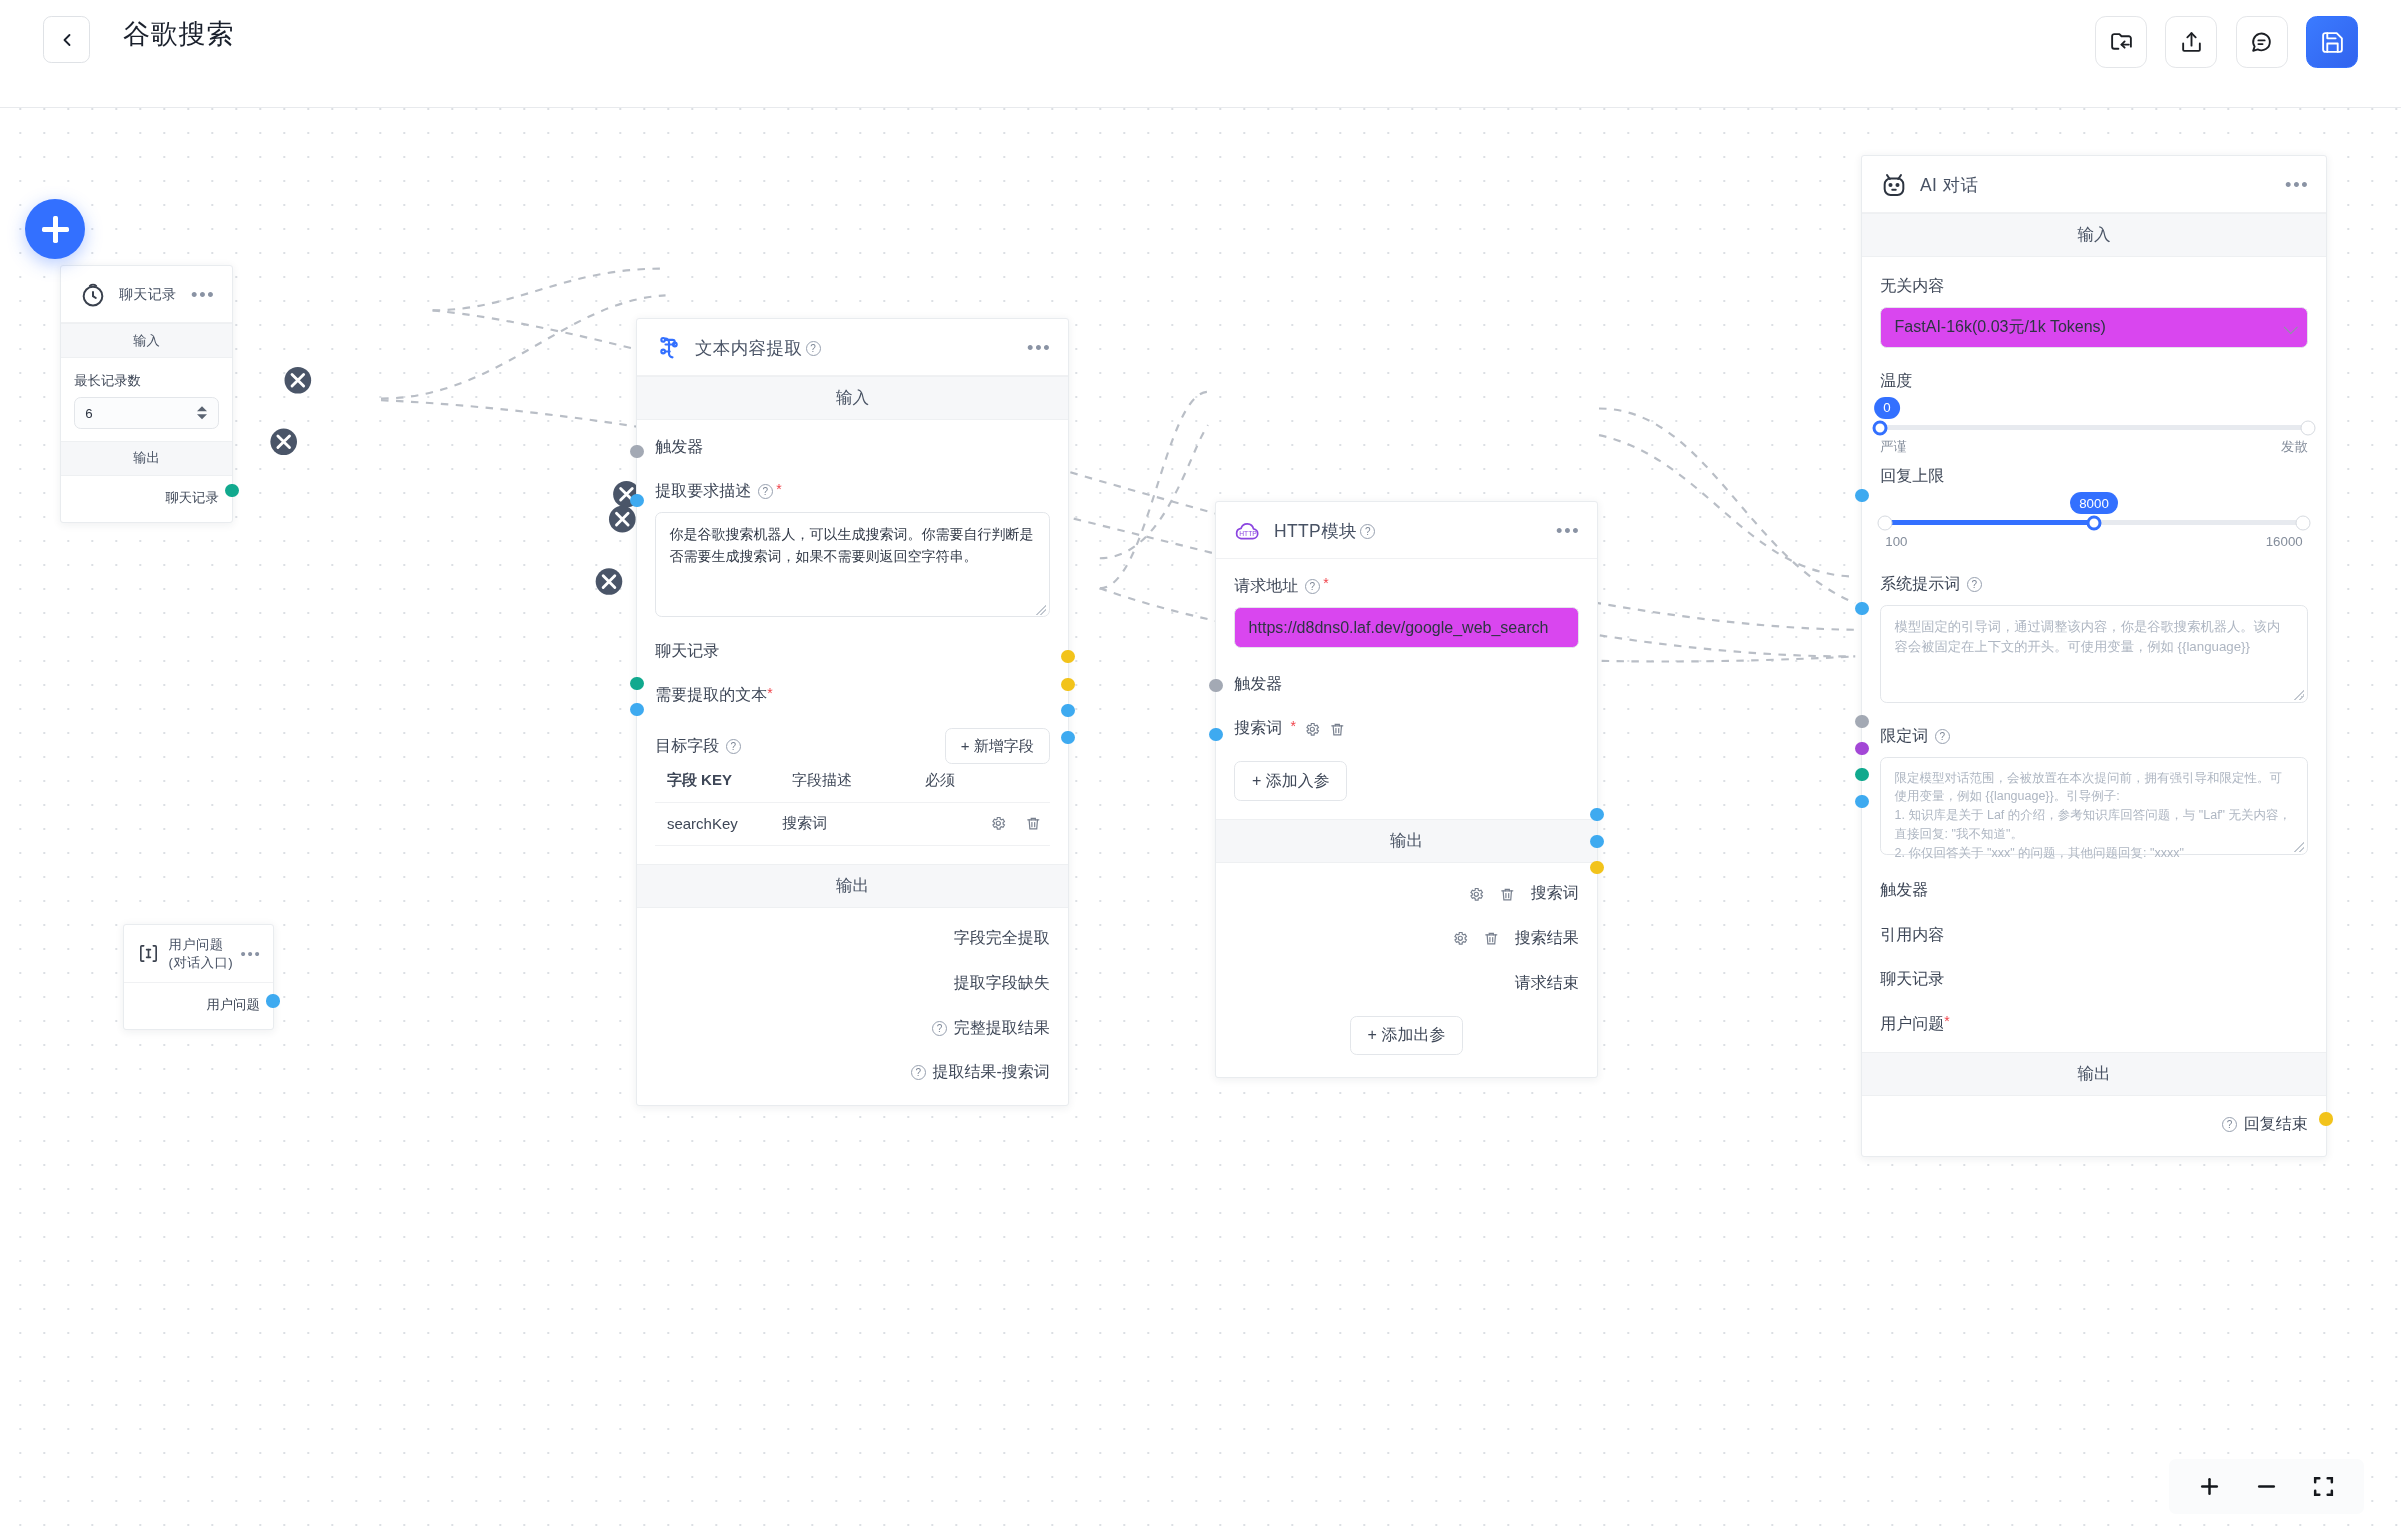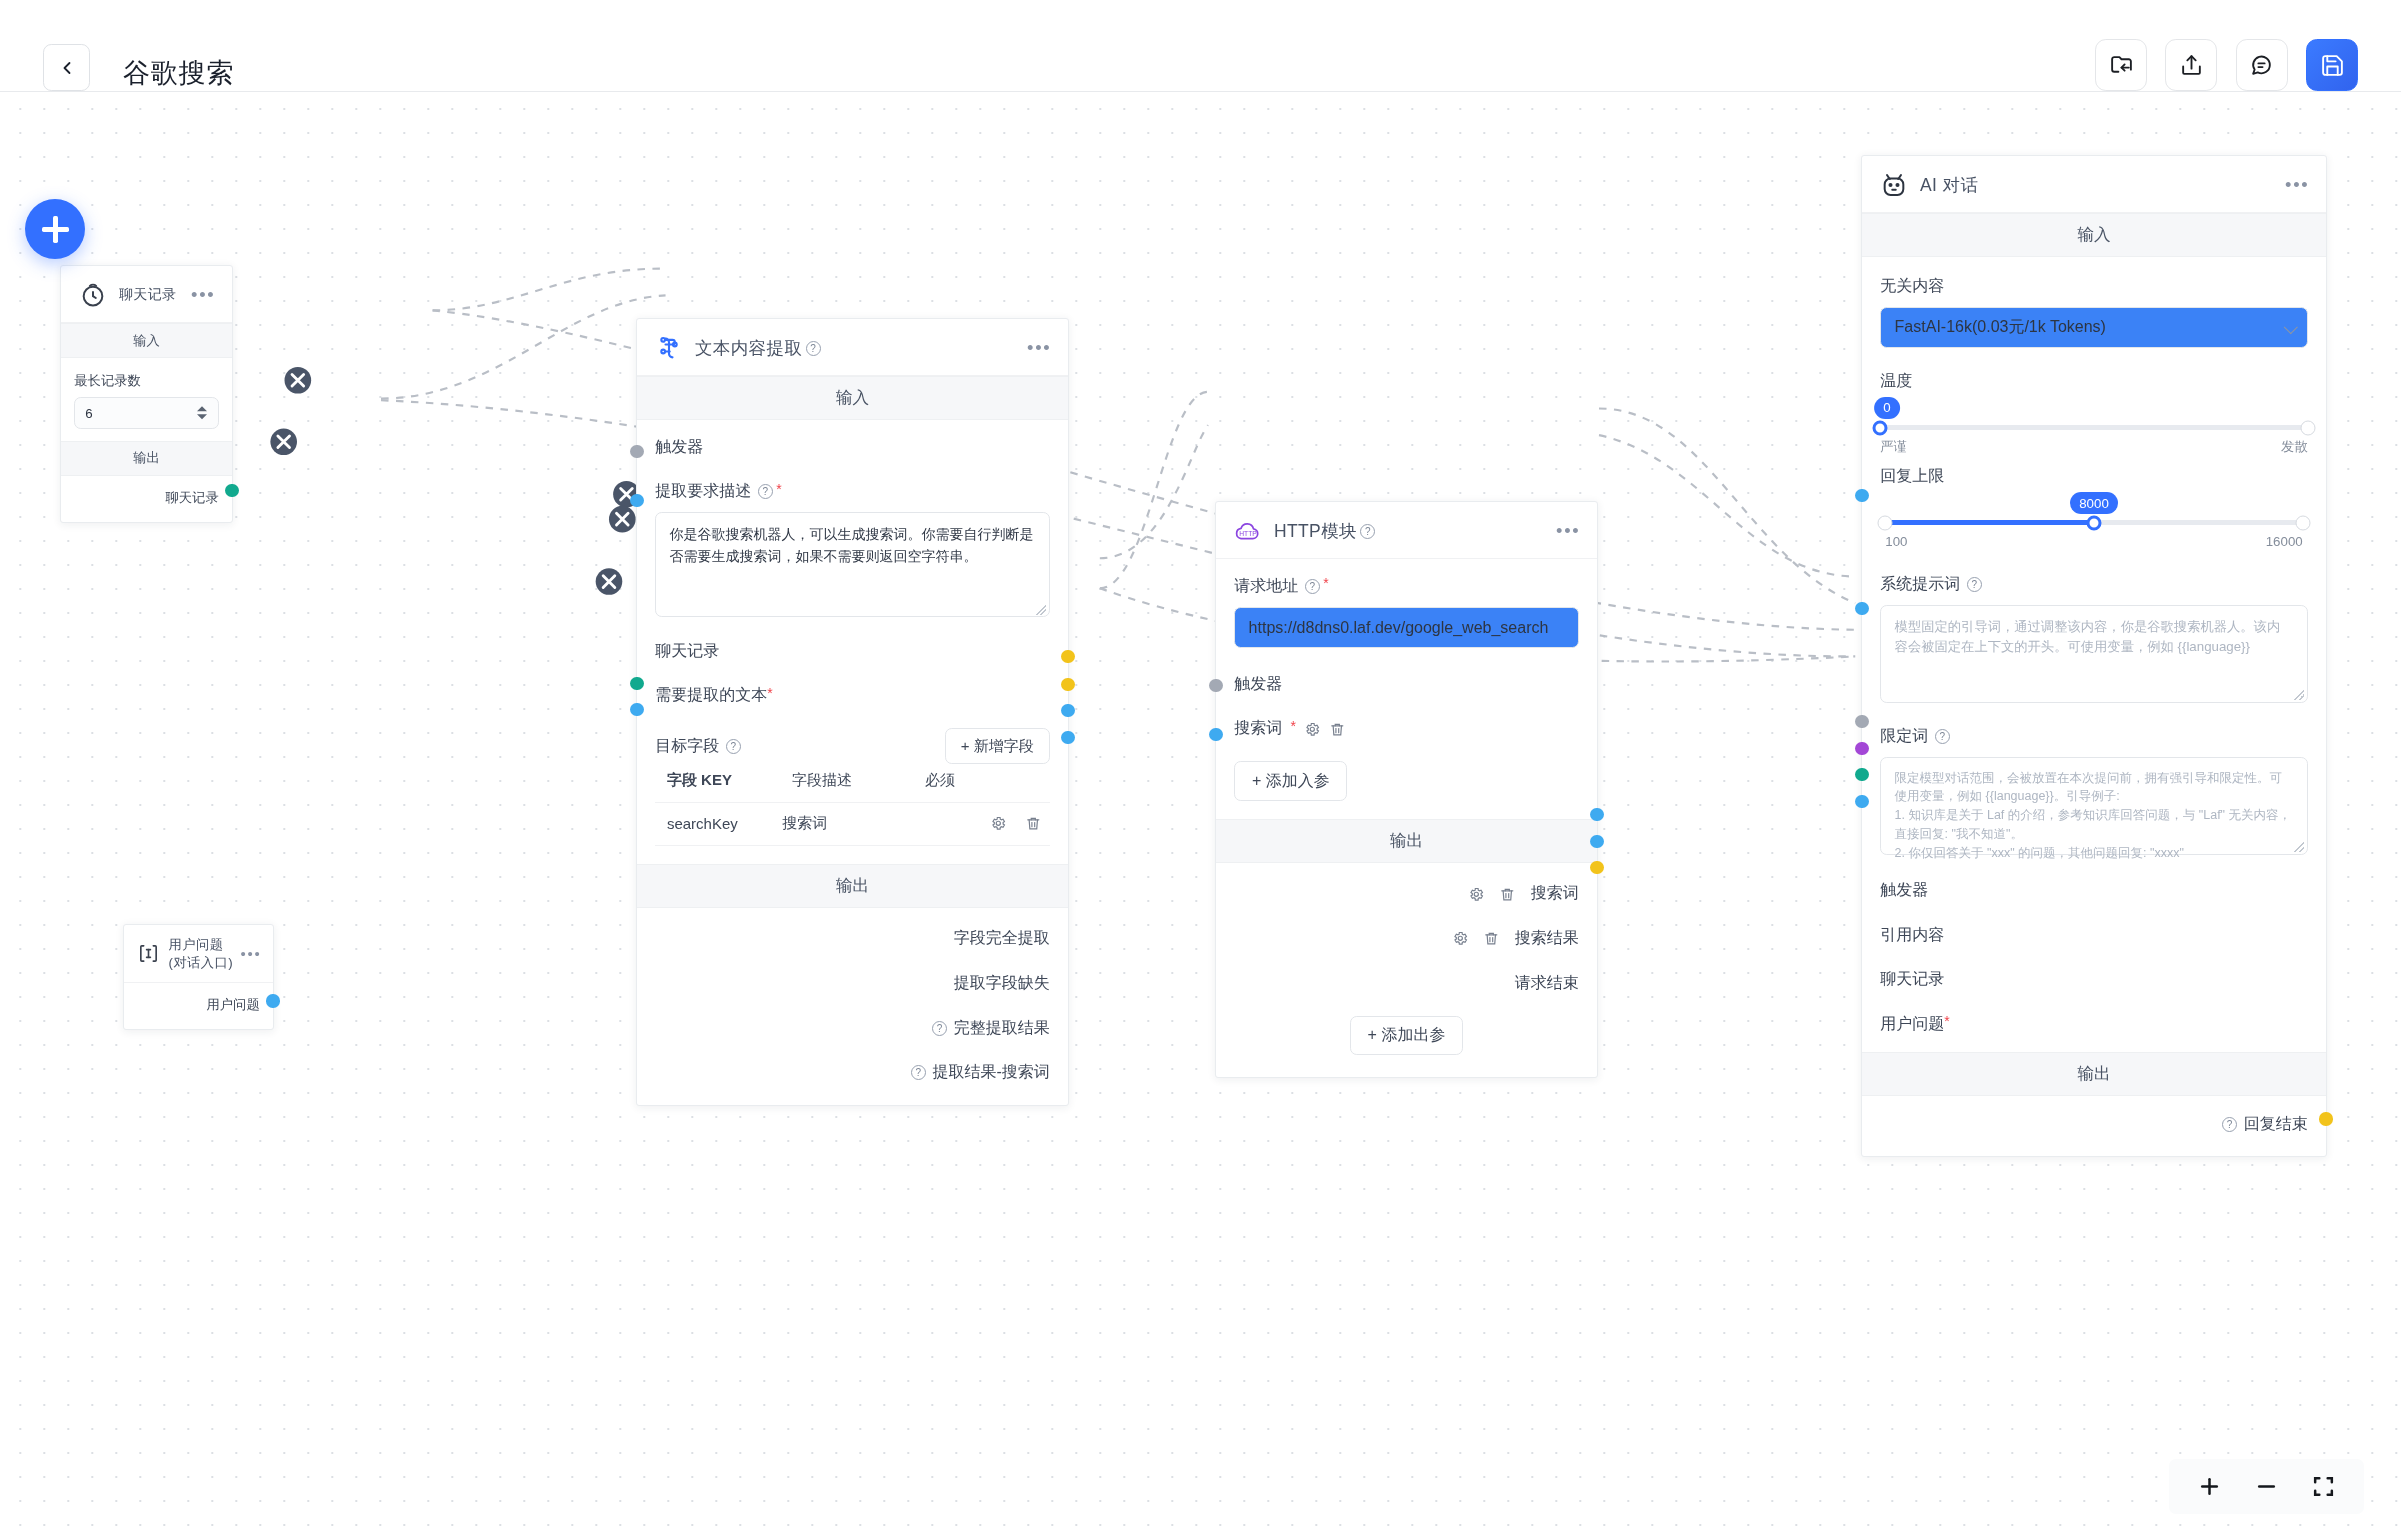--- a/index.html
+++ b/index.html
@@ -5,23 +5,23 @@
   * { box-sizing: border-box; margin: 0; padding: 0; }
   html, body {
     width: 2401px; height: 1536px;
     font-family: "Liberation Sans", "DejaVu Sans", sans-serif;
     background: #ffffff;
     overflow: hidden;
   }
 
   
   .topbar {
-    position: absolute; left: 0; top: 0; width: 2401px; height: 92px;
+    position: absolute; left: 0; top: 16px; width: 2401px; height: 92px;
     background: #ffffff; border-bottom: 0.8px solid #e8eaed;
-    display: flex; align-items: flex-end; z-index: 50;
+    display: flex; align-items: flex-start; z-index: 50;
   }
   .back-btn {
     margin-left: 43px; width: 47px; height: 47px; border: 0.8px solid #dfe2e6;
     border-radius: 8.3px; background: #fff; display: flex;
     align-items: center; justify-content: center; cursor: pointer;
   }
   .back-btn svg { width: 20px; height: 20px; }
   .app-title {
     margin-left: 33px; font-size: 27px; color: #1a202c; font-weight: 400;
     letter-spacing: 0.8px;
@@ -90,21 +90,21 @@
     font-size: 16px; color: #3e4757; margin-bottom: 10px;
     display: flex; align-items: center; gap: 3.3px;
   }
   .req { color: #f0424a; font-size: 14px; line-height: 1; position: relative; top: -3.3px; }
   .qmark {
     display:inline-flex; width:15px; height:15px; border:1.2px solid #98a1b0;
     border-radius:50%; align-items:center; justify-content:center;
     font-size:10px; color:#7b8595; margin-left:3.3px; flex:0 0 15px;
   }
   .txtinput {
-    width: 100%; border: 0.8px solid #e3e6ea; border-radius: 6.7px; background: #3b82f6;
+    width: 100%; border: 0.8px solid #e3e6ea; border-radius: 6.7px; background: #d946ef;
     font-size: 16px; color: #2d3542; padding: 10.8px 13.3px;
     font-family: inherit;
   }
   .txtarea {
     width: 100%; border: 0.8px solid #e3e6ea; border-radius: 6.7px; background: #fff;
     font-size: 14px; color: #303846; padding: 10.8px 13.3px; line-height: 1.55;
     font-family: inherit; resize: none; white-space: pre-wrap;
     position: relative;
   }
   .txtarea.ph { color: #aeb6c2; }

